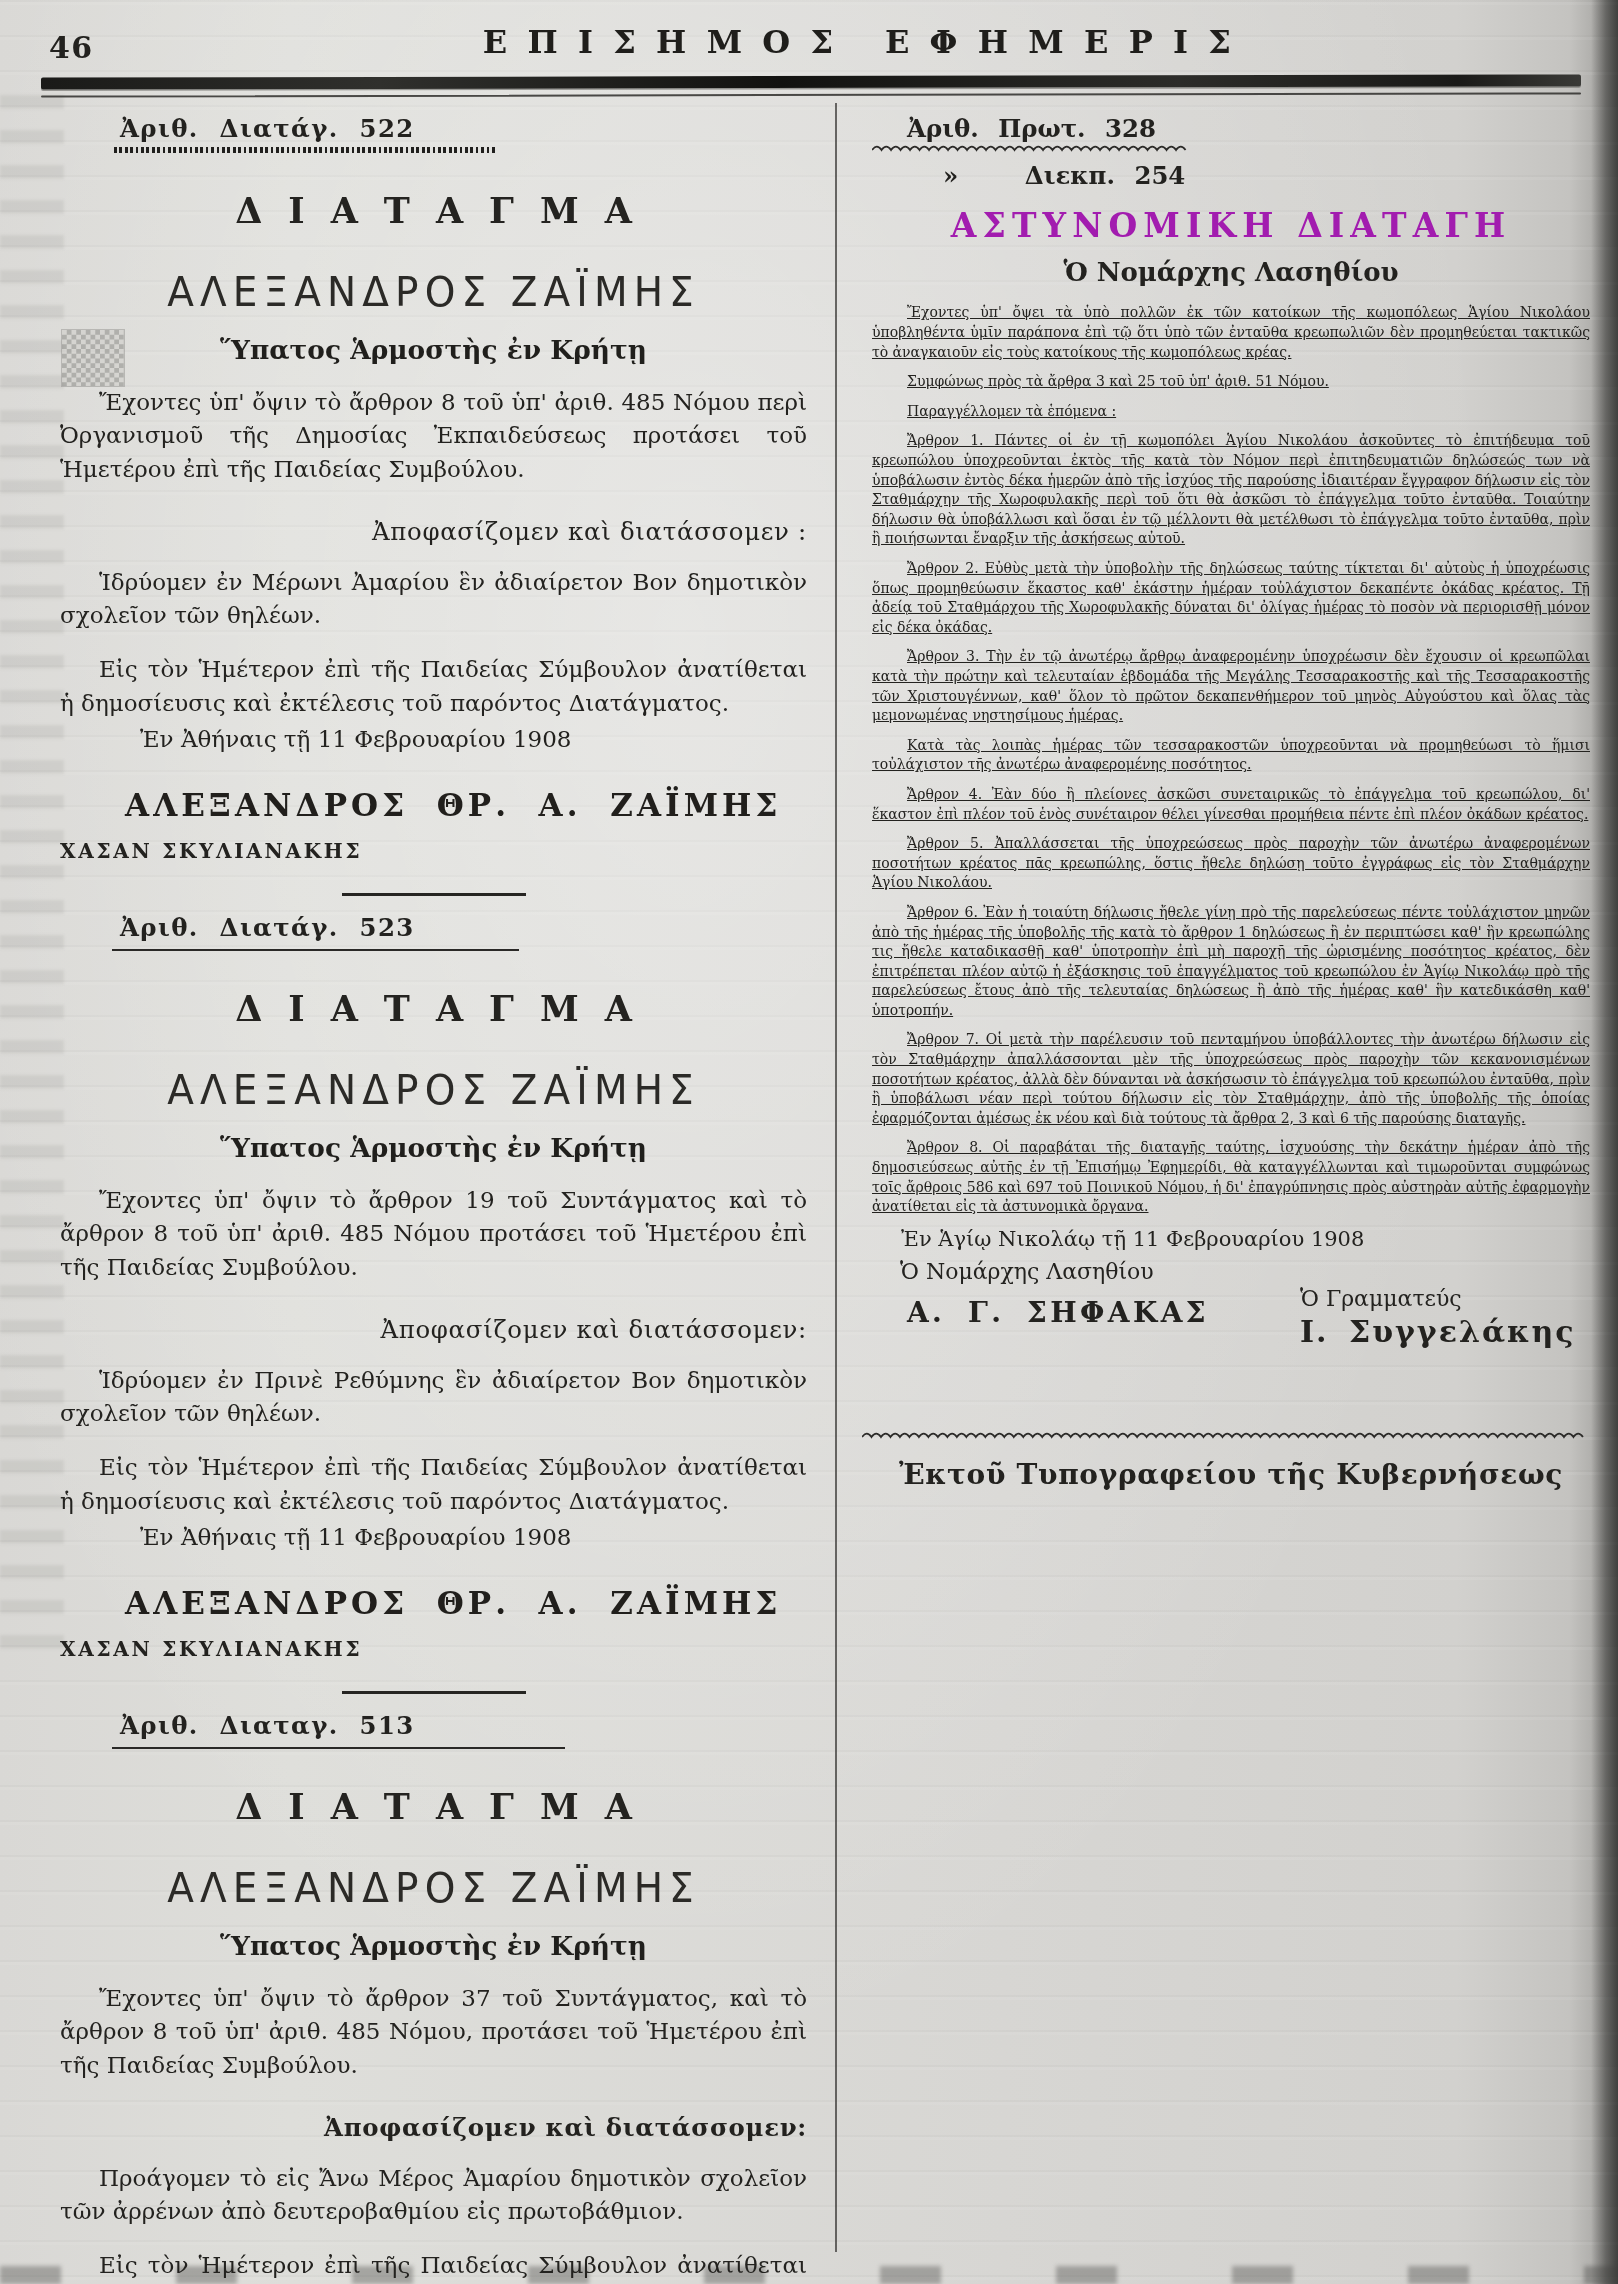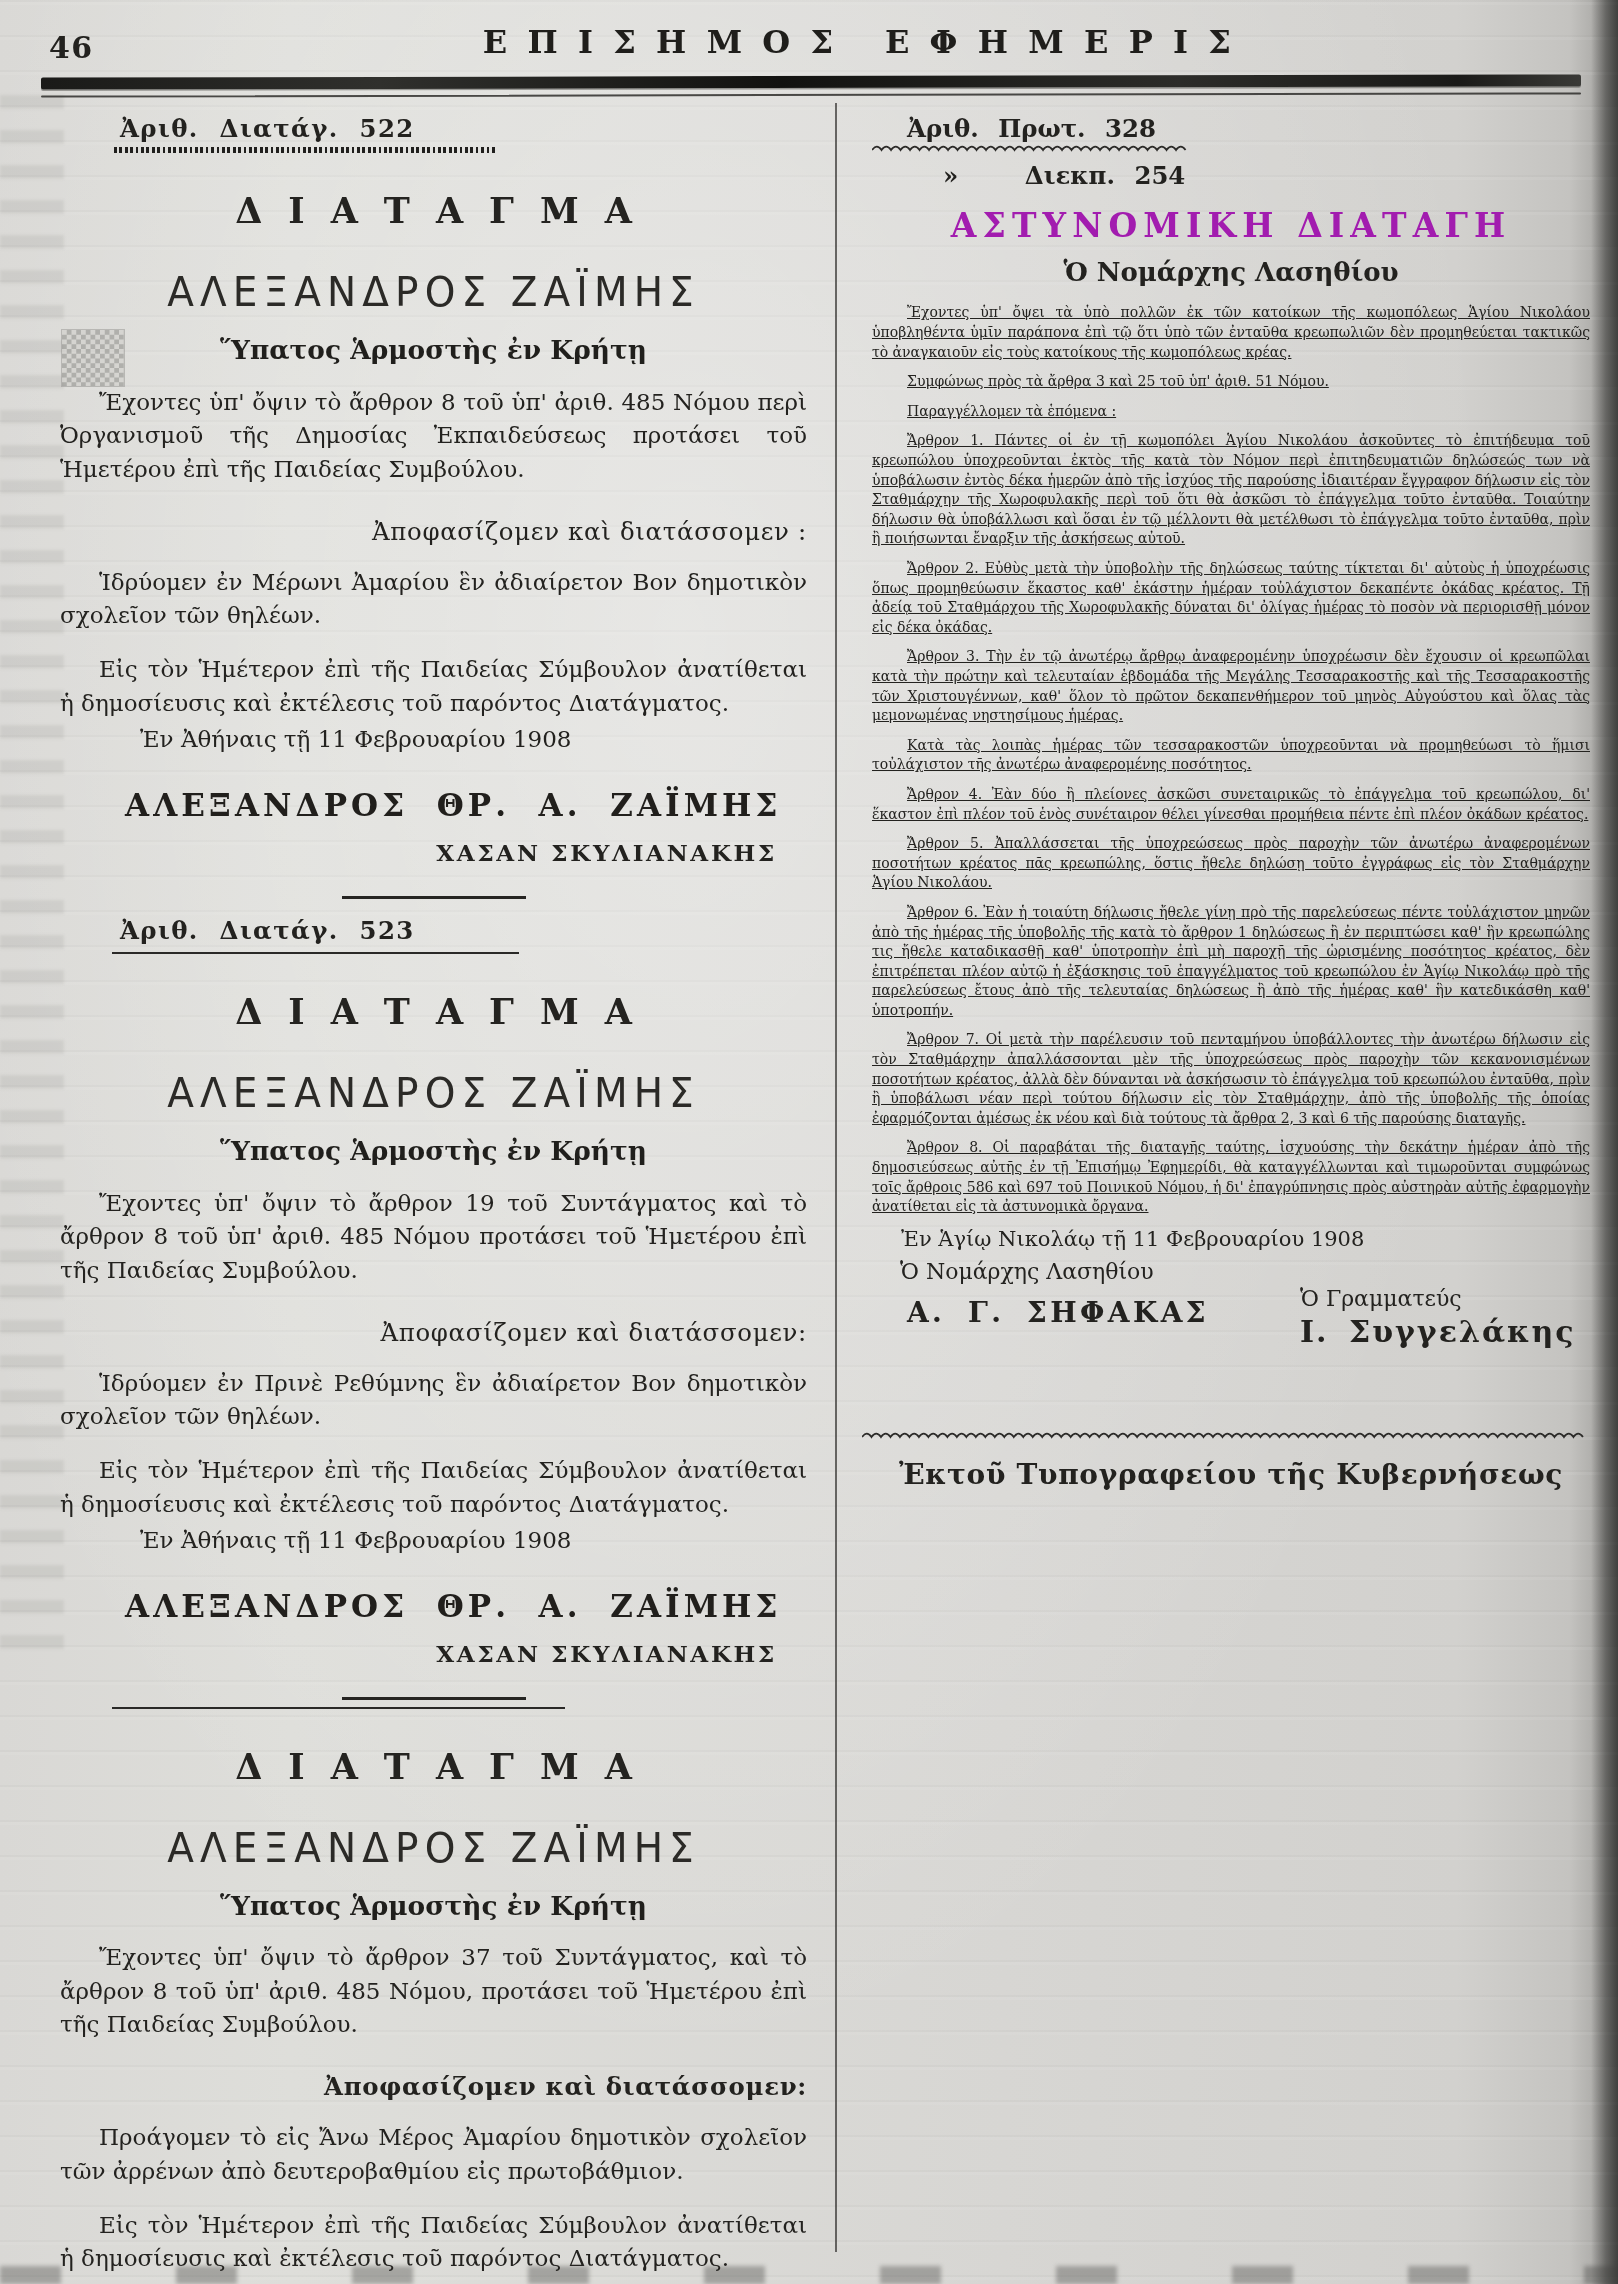--- a/index.html
+++ b/index.html
@@ -58,21 +58,21 @@
   .decree-title{text-align:center;font-size:35px;font-weight:600;letter-spacing:26px;padding-left:26px;margin-top:37px;color:#242320;}
   .decree-author{text-align:center;font-family:"DejaVu Sans",sans-serif;font-size:39px;font-weight:400;letter-spacing:6.1px;margin-top:38px;color:#2b2a27;transform:scaleY(1.04);}
   .decree-role{position:relative;text-align:center;font-size:26.4px;font-weight:700;margin-top:20.3px;color:#201f1c;}
   .stamp-ornament{position:absolute;left:1.4px;top:-5.4px;width:62px;height:56px;opacity:.55;
     background:repeating-conic-gradient(#8b8b87 0% 25%, #cfceca 0% 50%);background-size:9.5px 9.5px;border:0.7px solid #9a9996;}
   .body-par{font-size:23px;line-height:1.46;text-align:justify;text-indent:39px;margin:20.3px 0 0 0;}
   .decision{text-align:right;font-size:24.4px;margin-top:30px;letter-spacing:0.7px;}
   .decision.bold{font-weight:700;}
   .dateline-l{font-size:23px;margin-top:5.4px;text-indent:80px;}
   .sig-main{font-size:31px;font-weight:600;letter-spacing:4.1px;word-spacing:13.6px;margin:35px 0 0 65px;color:#211f1c;}
-  .sig-counter{font-size:23px;font-weight:600;letter-spacing:2.7px;text-align:right;margin:16.3px 30px 0 0;}
+  .sig-counter{font-size:20px;font-weight:600;letter-spacing:2.7px;margin:16.3px 30px 0 0;}
   .sep-rule{width:184px;height:2.7px;background:#262522;margin:30px auto 0 auto;}
   
   .r-ref{font-size:24.4px;font-weight:600;word-spacing:11px;margin-left:45px;}
   .r-wave{margin:1.4px 0 0 9.5px;display:block;}
   .r-ref2{font-size:24.4px;font-weight:600;word-spacing:11px;margin:6.8px 0 0 81px;}
   .r-ref2 .guillemet{margin-right:47px;}
   .r-title{text-align:center;font-size:33px;font-weight:700;letter-spacing:6.1px;margin-top:16.3px;color:#a21caf;}
   .r-issuer{text-align:center;font-size:26px;font-weight:700;margin-top:12.2px;}
   .r-par{font-size:14px;line-height:1.40;text-align:justify;text-indent:35px;margin:10px;text-decoration:underline;}
   .r-par.first{margin-top:16.3px;}
@@ -137,20 +137,21 @@
     <div class="decision">Ἀποφασίζομεν καὶ διατάσσομεν:</div>
     <p class="body-par">Ἱδρύομεν ἐν Πρινὲ Ρεθύμνης ἓν ἀδιαίρετον Βον δημοτικὸν σχολεῖον τῶν θηλέων.</p>
     <p class="body-par">Εἰς τὸν Ἡμέτερον ἐπὶ τῆς Παιδείας Σύμβουλον ἀνατίθεται ἡ δημοσίευσις καὶ ἐκτέλεσις τοῦ παρόντος Διατάγματος.</p>
     <div class="dateline-l">Ἐν Ἀθήναις τῇ 11 Φεβρουαρίου 1908</div>
     <div class="sig-main">ΑΛΕΞΑΝΔΡΟΣ ΘΡ. Α. ΖΑΪΜΗΣ</div>
     <div class="sig-counter">ΧΑΣΑΝ ΣΚΥΛΙΑΝΑΚΗΣ</div>
     <div class="sep-rule"></div>
   </section>
 
   <section>
+    <div class="ref-line">Ἀριθ. Διαταγ. 513</div>
     <div class="solid-underline u513"></div>
     <div class="decree-title">ΔΙΑΤΑΓΜΑ</div>
     <div class="decree-author">ΑΛΕΞΑΝΔΡΟΣ ΖΑΪΜΗΣ</div>
     <div class="decree-role">
       <span>Ὕπατος Ἁρμοστὴς ἐν Κρήτῃ</span>
     </div>
     <p class="body-par">Ἔχοντες ὑπ' ὄψιν τὸ ἄρθρον 37 τοῦ Συντάγματος, καὶ τὸ ἄρθρον 8 τοῦ ὑπ' ἀριθ. 485 Νόμου, προτάσει τοῦ Ἡμετέρου ἐπὶ τῆς Παιδείας Συμβούλου.</p>
     <div class="decision bold">Ἀποφασίζομεν καὶ διατάσσομεν:</div>
     <p class="body-par">Προάγομεν τὸ εἰς Ἄνω Μέρος Ἀμαρίου δημοτικὸν σχολεῖον τῶν ἀρρένων ἀπὸ δευτεροβαθμίου εἰς πρωτοβάθμιον.</p>
     <p class="body-par">Εἰς τὸν Ἡμέτερον ἐπὶ τῆς Παιδείας Σύμβουλον ἀνατίθεται ἡ δημοσίευσις καὶ ἐκτέλεσις τοῦ παρόντος Διατάγματος.</p>

